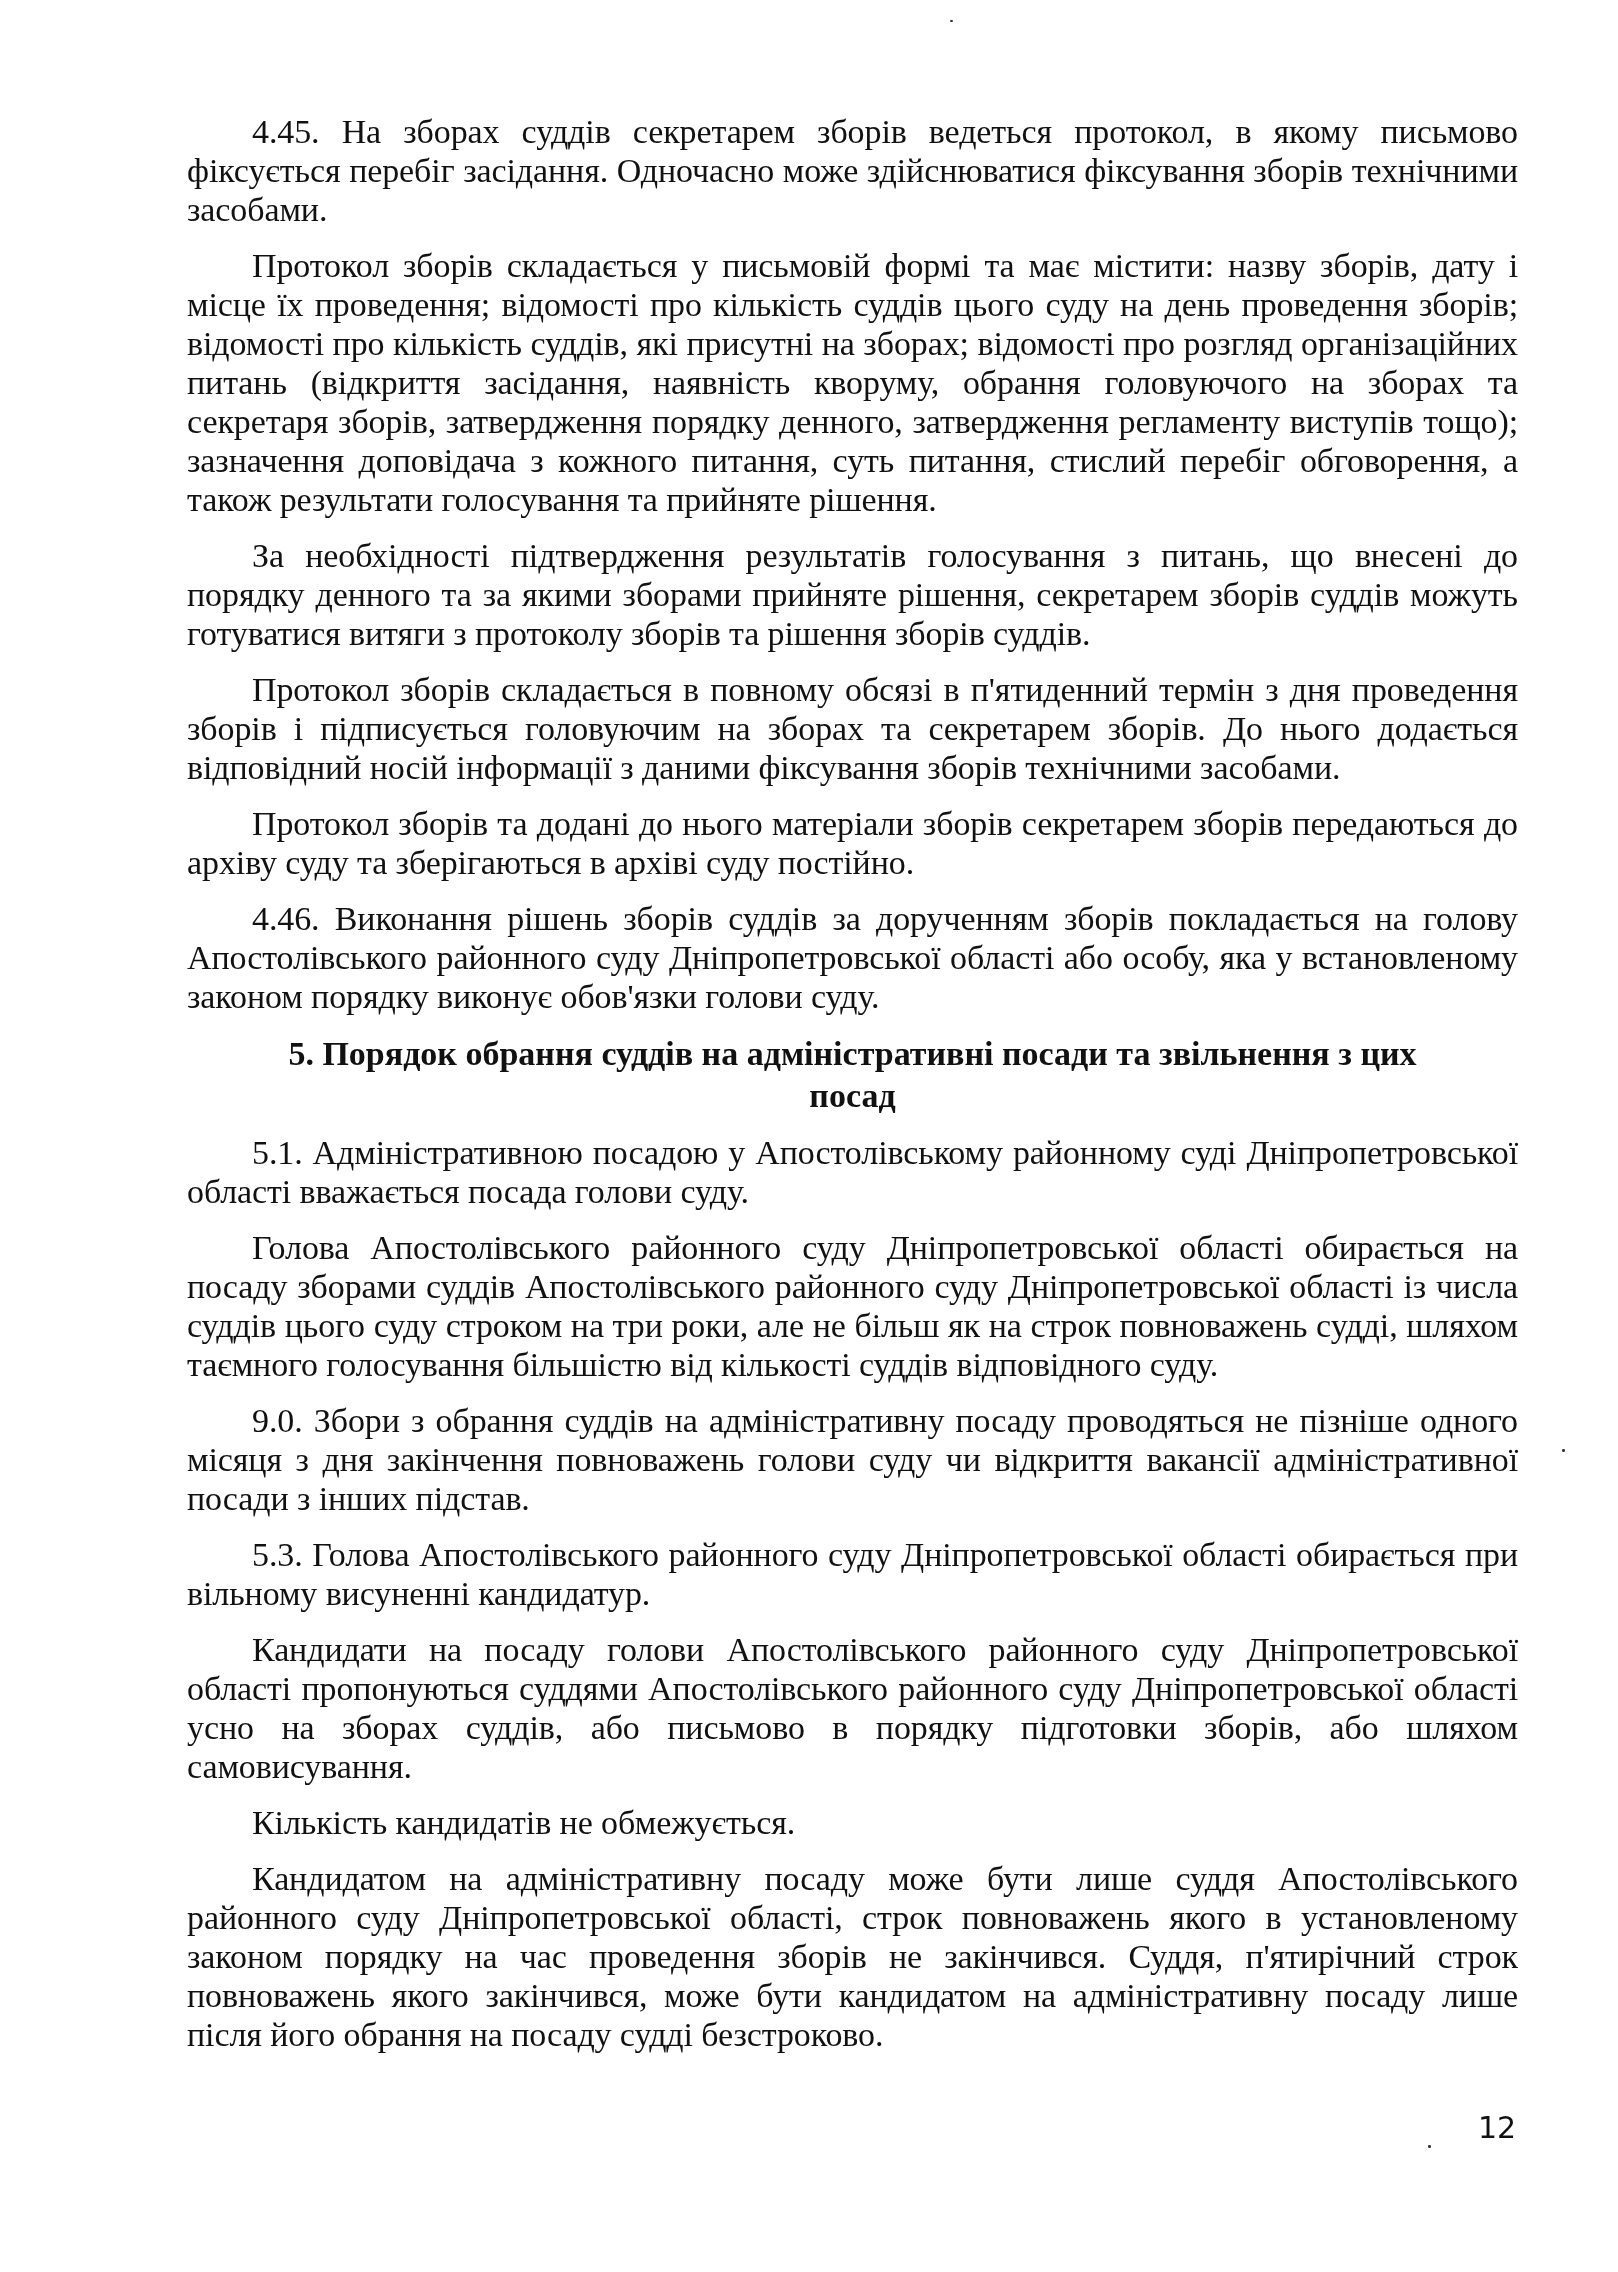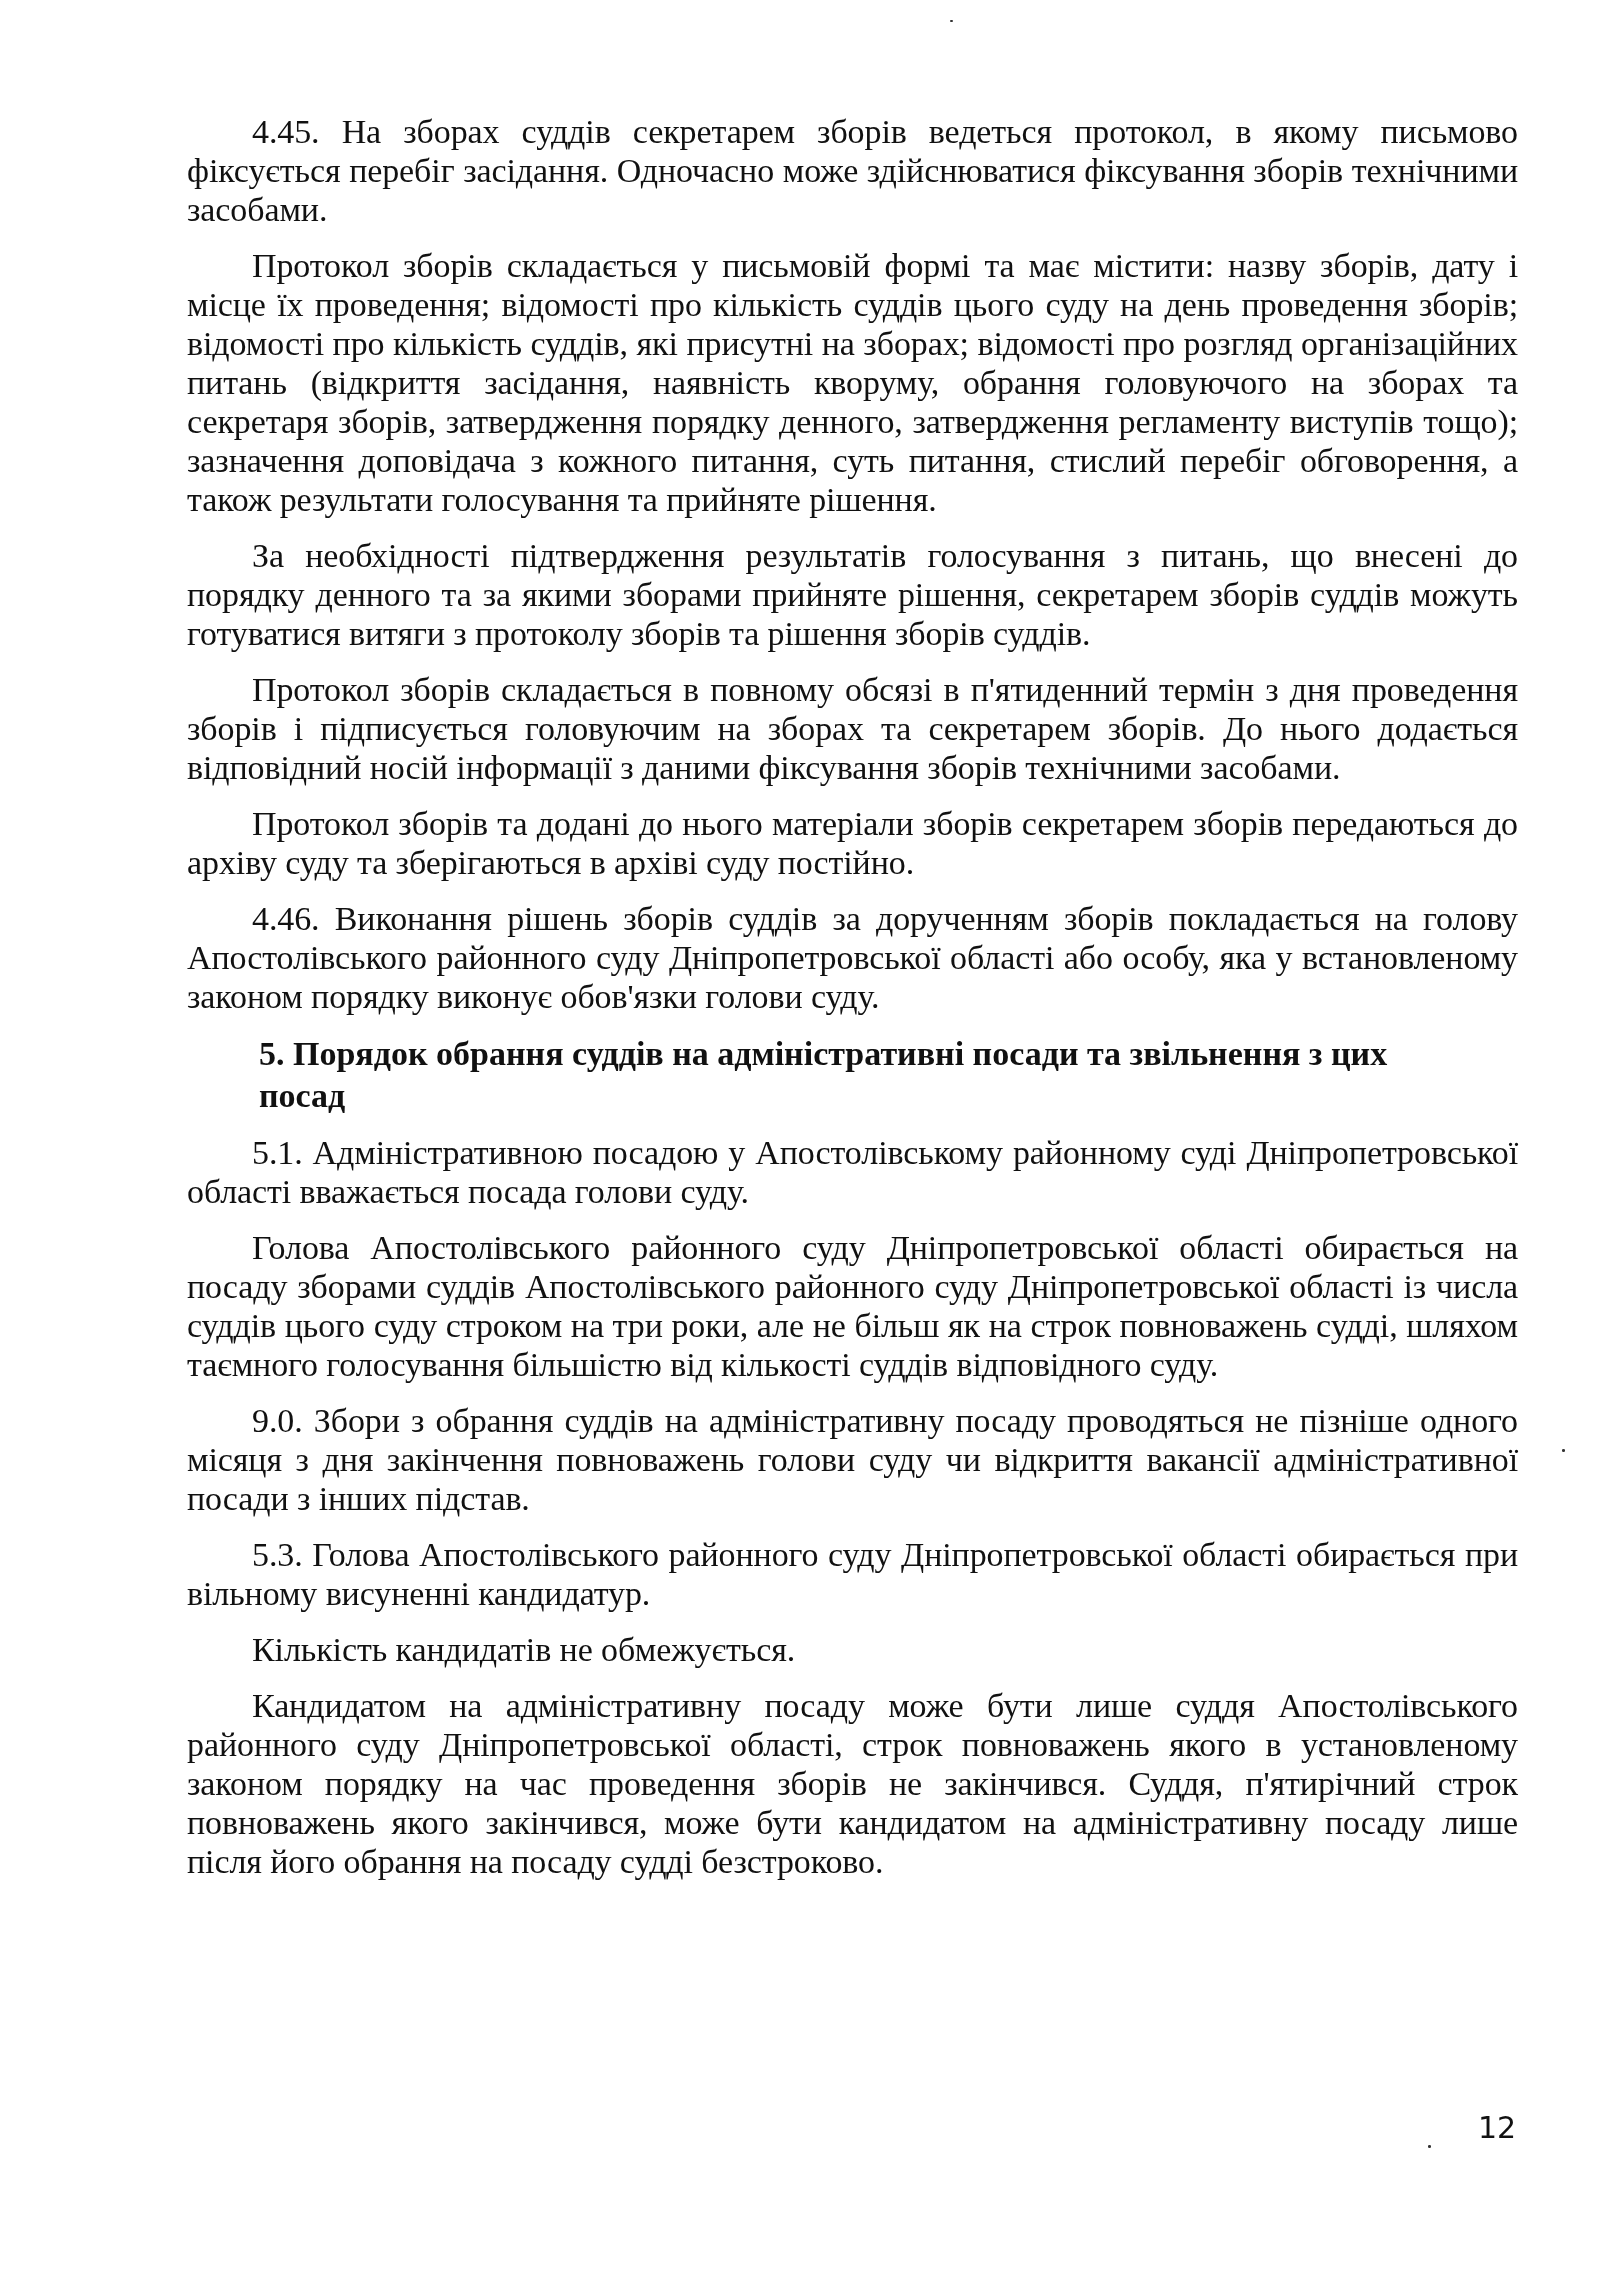--- a/index.html
+++ b/index.html
@@ -27,20 +27,21 @@
     line-height: 39px;
     text-align: justify;
     text-indent: 65px;
     letter-spacing: -0.1px;
   }
   h2.section-title {
     margin: 14.4px 0 15.7px 0;
     font-size: 34px;
     line-height: 42px;
     font-weight: bold;
+    text-align: center;
     padding: 0 72px;
   }
   .page-number {
     position: absolute;
     left: 1478px;
     top: 2110px;
     font-family: "DejaVu Sans", "Liberation Sans", sans-serif;
     font-size: 30px;
     color: #111111;
   }
@@ -62,20 +63,21 @@
   <p class="para">Протокол зборів складається в повному обсязі в п'ятиденний термін з дня проведення зборів і підписується головуючим на зборах та секретарем зборів. До нього додається відповідний носій інформації з даними фіксування зборів технічними засобами.</p>
   <p class="para">Протокол зборів та додані до нього матеріали зборів секретарем зборів передаються до архіву суду та зберігаються в архіві суду постійно.</p>
   <p class="para">4.46. Виконання рішень зборів суддів за дорученням зборів покладається на голову Апостолівського районного суду Дніпропетровської області або особу, яка у встановленому законом порядку виконує обов'язки голови суду.</p>
 
   <h2 class="section-title">5. Порядок обрання суддів на адміністративні посади та звільнення з цих посад</h2>
 
   <p class="para">5.1. Адміністративною посадою у Апостолівському районному  суді Дніпропетровської області вважається посада голови суду.</p>
   <p class="para">Голова Апостолівського районного суду Дніпропетровської області обирається на посаду зборами суддів Апостолівського районного суду Дніпропетровської області із числа суддів цього суду строком на три роки, але не більш як на строк повноважень судді, шляхом таємного голосування більшістю від кількості суддів відповідного суду.</p>
   <p class="para">9.0. Збори з обрання суддів на адміністративну посаду проводяться не пізніше одного місяця з дня закінчення повноважень голови  суду чи відкриття вакансії адміністративної посади з інших підстав.</p>
   <p class="para">5.3. Голова Апостолівського районного суду Дніпропетровської області обирається при вільному висуненні кандидатур.</p>
+  <p class="para">Кандидати на посаду голови Апостолівського районного суду Дніпропетровської області пропонуються суддями Апостолівського районного суду Дніпропетровської області усно на зборах суддів, або письмово в порядку підготовки зборів, або шляхом самовисування.</p>
   <p class="para">Кількість кандидатів не обмежується.</p>
   <p class="para">Кандидатом на адміністративну посаду може бути лише суддя Апостолівського районного суду Дніпропетровської області, строк повноважень якого в установленому законом порядку на час проведення зборів не закінчився. Суддя, п'ятирічний строк повноважень якого закінчився, може бути кандидатом на адміністративну посаду лише після його обрання на посаду судді безстроково.</p>
 </div>
 
 <div class="scan-dot" style="left:950px; top:19.6px;"></div>
 <div class="scan-dot" style="left:1562px; top:1449px;"></div>
 <div class="scan-dot" style="left:1428px; top:2145px;"></div>
 
 <div class="page-number">12</div>
 

